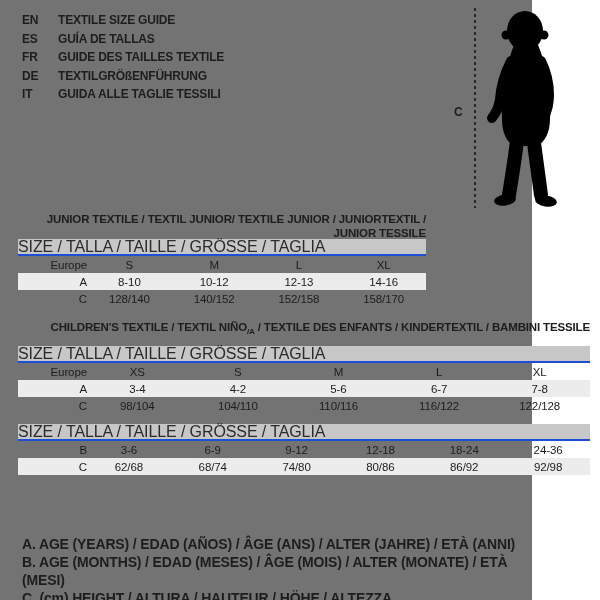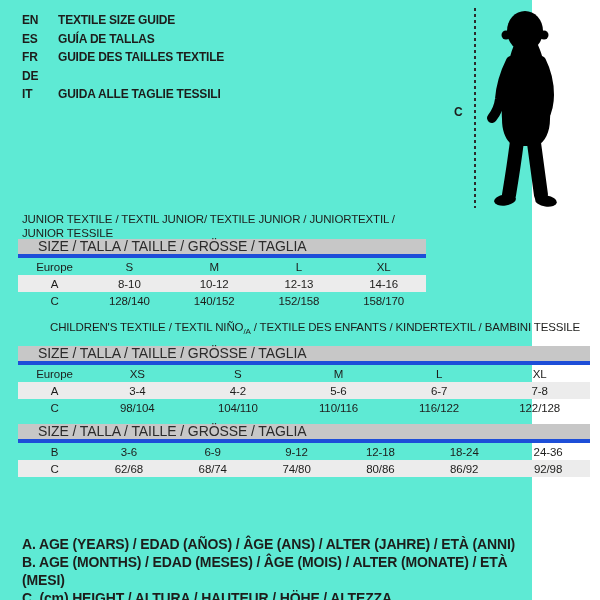--- a/index.html
+++ b/index.html
@@ -2,53 +2,53 @@
 <html><head>
 <meta charset="utf-8">
 <style>
   html,body { margin:0; padding:0; }
   body {
     width:600px; height:600px; background:#ffffff;
     font-family:"Liberation Sans", sans-serif;
     color:#1d1d1b;
     position:relative; overflow:hidden;
   }
-  .page { position:absolute; left:0; top:0; width:532px; height:600px; background:#5eead4; }
+  .page { position:absolute; left:0; top:0; width:532px; height:600px; background:#737373; }
 
   
   .langs { position:absolute; left:22px; top:11px; }
   .lang-row { display:flex; font-weight:bold; font-size:12px; line-height:18.5px; letter-spacing:-0.2px; }
   .lang-code { width:36px; flex:0 0 36px; }
 
   
   .dash-line {
     position:absolute; left:474px; top:8px; width:2px; height:200px;
     background:repeating-linear-gradient(to bottom, #2b2b2b 0 3px, transparent 3px 6px);
   }
   .measure-label { position:absolute; left:454px; top:105px; font-weight:bold; font-size:12px; }
   .baby { position:absolute; left:481px; top:9px; }
 
   
   .size-table { position:absolute; left:18px; }
   #table-junior   { top:212px; width:408px; }
   #table-children { top:320px; width:572px; }
   #table-babies   { top:424px; width:572px; }
-  .t-title { font-weight:normal; font-size:11.5px; line-height:14px; padding-left:4px; letter-spacing:-0.15px; }
+  .t-title { font-weight:bold; font-size:11.5px; line-height:14px; padding-left:4px; letter-spacing:-0.15px;text-align:right; }
   #table-junior   .t-title { height:27px; }
   #table-children .t-title { height:26px;margin-left:28px; }
   #table-babies   .t-title { height:42px; line-height:17.5px; }
   .t-sub { font-size:8px; vertical-align:sub; }
   .size-bar {
-    background:#c7c7c7; border-bottom:4px solid #1d4ed8;
-    height:15px; line-height:15px; font-size:14px; color:#2b2b2b;
-    padding-left:20px; letter-spacing:-0.1px;
+    background:#c7c7c7; border-bottom:2px solid #1d4ed8;
+    height:15px; line-height:15px; font-size:16px; color:#2b2b2b;
+    padding-left:0; letter-spacing:-0.1px;
   }
   table { border-collapse:collapse; width:100%; table-layout:fixed; font-size:11.5px; }
   td { height:17px; padding:0; text-align:center; letter-spacing:-0.1px; white-space:nowrap; overflow:hidden; }
-  td:first-child { width:65px; text-align:center; padding-left:4px; }
+  td:first-child { width:65px; text-align:right; padding-left:4px; }
   tbody tr:nth-child(2) td { background:#ececec; }
 
   
   .footnotes { position:absolute; left:22px; top:535px; font-weight:bold; font-size:14px; line-height:18px; letter-spacing:-0.15px; }
 </style>
 </head>
 <body>
 
 <div class="page">
 
@@ -60,20 +60,21 @@
     <div class="lang-row">
       <span class="lang-code">ES</span>
       <span class="lang-title">GUÍA DE TALLAS</span>
     </div>
     <div class="lang-row">
       <span class="lang-code">FR</span>
       <span class="lang-title">GUIDE DES TAILLES TEXTILE</span>
     </div>
     <div class="lang-row">
       <span class="lang-code">DE</span>
+      <span class="lang-title">TEXTILGRÖßENFÜHRUNG</span>
     </div>
     <div class="lang-row">
       <span class="lang-code">IT</span>
       <span class="lang-title">GUIDA ALLE TAGLIE TESSILI</span>
     </div>
   </div>
 
   <div class="dash-line"></div>
   <div class="measure-label">C</div>
   <svg class="baby" width="92" height="199" viewBox="0 0 92 199" xmlns="http://www.w3.org/2000/svg" aria-hidden="true">

